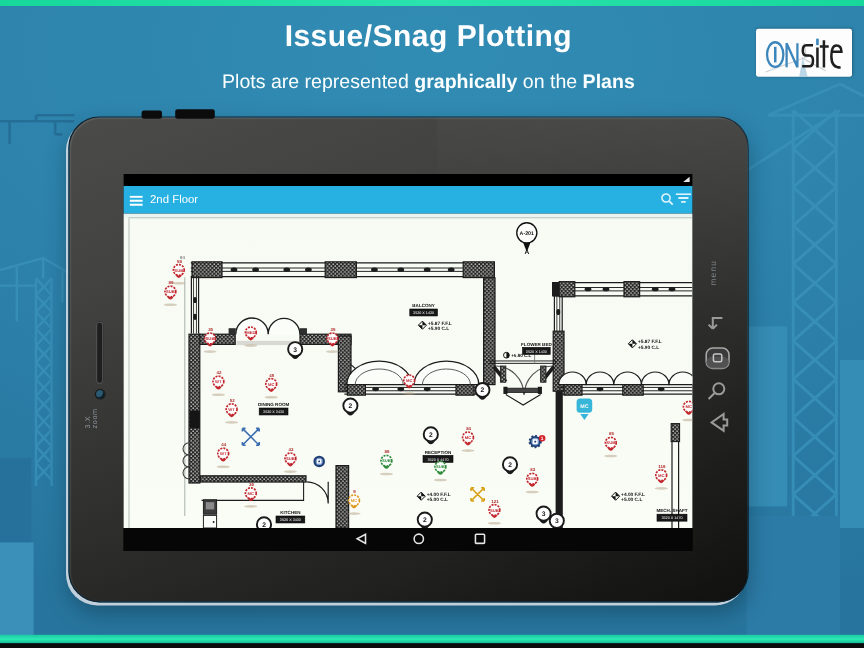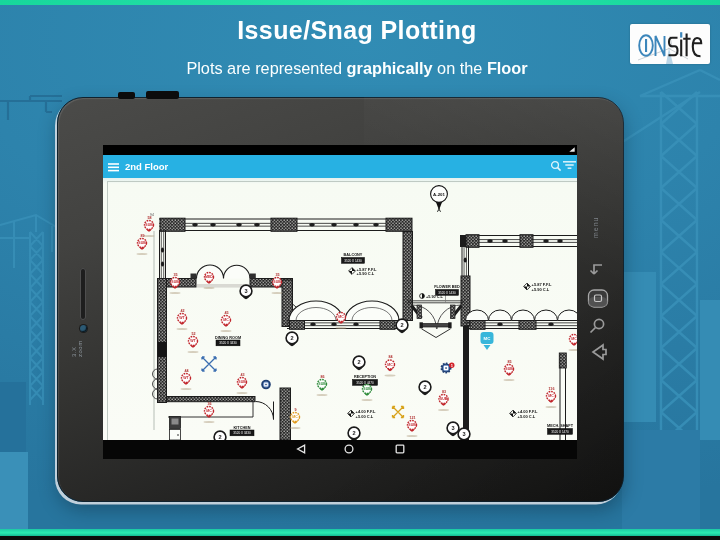--- a/index.html
+++ b/index.html
@@ -24,21 +24,21 @@
  <path d="M610 150 L700 92"></path>
 </g>
 <rect x="612" y="272" width="44" height="150" fill="#358cb4"></rect>
 <rect x="700" y="300" width="20" height="140" fill="#358cb4"></rect>
 <rect x="622" y="430" width="78" height="100" fill="#2c7ba6"></rect>
 </svg>
 <div style="position:absolute;left:0;top:0;width:720px;height:4.5px;background:linear-gradient(90deg,#17d79b,#2ae3ad 50%,#17d79b)"></div>
 <div style="position:absolute;left:0;top:529px;width:720px;height:7px;background:linear-gradient(180deg,#1cc9a4,#2beab2 55%,#14b894)"></div>
 <div style="position:absolute;left:0;top:536px;width:720px;height:4px;background:#0b0b0b"></div>
 <div style="position:absolute;left:-3px;top:16px;width:720px;text-align:center;color:#fff;font-size:25px;font-weight:bold;letter-spacing:0.4px">Issue/Snag Plotting</div>
-<div style="position:absolute;left:-3px;top:59px;width:720px;text-align:center;color:#fcffff;font-size:16.3px">Plots are represented <b>graphically</b> on the <b>Floor</b></div>
+<div style="position:absolute;left:-3px;top:59px;width:720px;text-align:center;color:#fcffff;font-size:16.3px">Plots are represented <b>graphically</b> on the <b>Plans</b></div>
 <div style="position:absolute;left:630px;top:24px;width:80px;height:40px;background:#fdfdfd;border-radius:2px;box-shadow:0 0 2px rgba(0,0,0,0.25)">
 <svg width="80" height="40" viewBox="0 0 80 40">
  <path d="M8 36 L46 22 M38 24 L58 35 M42 23 L40 12" stroke="#c6ccd0" stroke-width="1" fill="none" opacity="0.9"></path>
  <path d="M36 40 L39 24 L43 40 Z" fill="#8fbcd8" opacity="0.6"></path>
  <ellipse cx="16" cy="21.5" rx="6.8" ry="10.3" fill="none" stroke="#3c86bb" stroke-width="1.9"></ellipse>
  <rect x="15" y="15" width="2.1" height="13" fill="#3c86bb"></rect>
  <path d="M25.5 32 V12 L34.5 32 V12" stroke="#3c86bb" stroke-width="1.9" fill="none"></path>
  <g stroke="#1f1f1f" stroke-width="2.1" fill="none">
   <path d="M47.5 13.8 H42 Q39 13.8 39 18 Q39 22.2 42 22.2 H44.5 Q47.5 22.2 47.5 26.6 Q47.5 31.3 44.3 31.3 H38.5"></path>
   <path d="M51.2 15.5 V32.3"></path>
@@ -78,21 +78,21 @@
     <path d="M0.3 4.7 L5.7 4.7 L5.7 0.3 Z" fill="#e8e8e8"></path>
   </svg>
 <div style="position:absolute;left:103px;top:155px;width:474px;height:23px;background:#27b1e3"></div>
 <svg style="position:absolute;left:108px;top:163px" width="11" height="9" viewBox="0 0 11 9">
  <g stroke="#fff" stroke-width="1.6">
       <line x1="0" y1="1" x2="11" y2="1"></line>
       <line x1="0" y1="4.3" x2="11" y2="4.3"></line>
       <line x1="0" y1="7.6" x2="11" y2="7.6"></line>
     </g>
   </svg>
-<div style="position:absolute;left:125px;top:161px;color:#fff;font-size:9.5px;font-weight:bold;font-family:'Liberation Sans',sans-serif">2nd Floor</div>
+<div style="position:absolute;left:125px;top:161px;color:#fff;font-size:9.5px;font-weight:normal;font-family:'Liberation Sans',sans-serif">2nd Floor</div>
 <svg style="position:absolute;left:550px;top:160px" width="12" height="12" viewBox="0 0 12 12">
  <circle cx="5" cy="5" r="3.4" fill="none" stroke="#dff4fb" stroke-width="1.3"></circle>
     <line x1="7.6" y1="7.6" x2="10.6" y2="10.6" stroke="#dff4fb" stroke-width="1.5"></line>
   </svg>
 <svg style="position:absolute;left:563px;top:161px" width="13" height="9" viewBox="0 0 13 9">
  <g stroke="#dff4fb" stroke-width="1.5">
       <line x1="0" y1="0.8" x2="13" y2="0.8"></line>
       <line x1="2.3" y1="4" x2="10.7" y2="4"></line>
       <line x1="4.6" y1="7.2" x2="8.4" y2="7.2"></line>
     </g>

